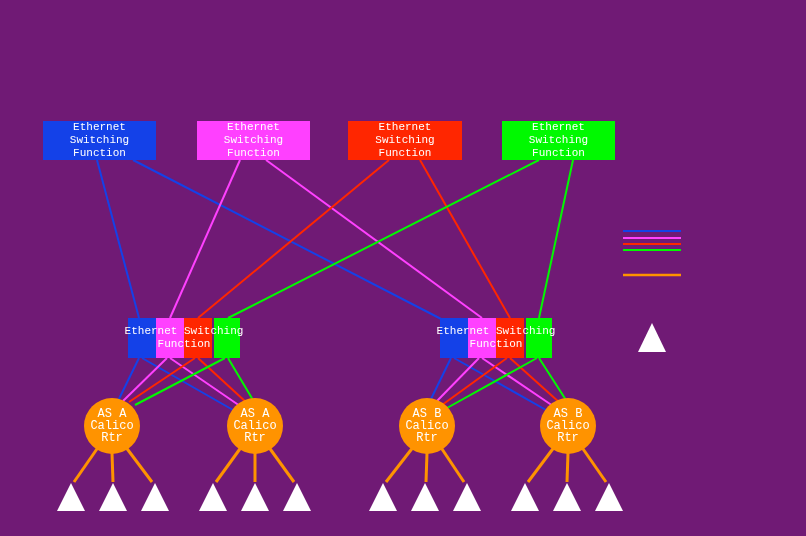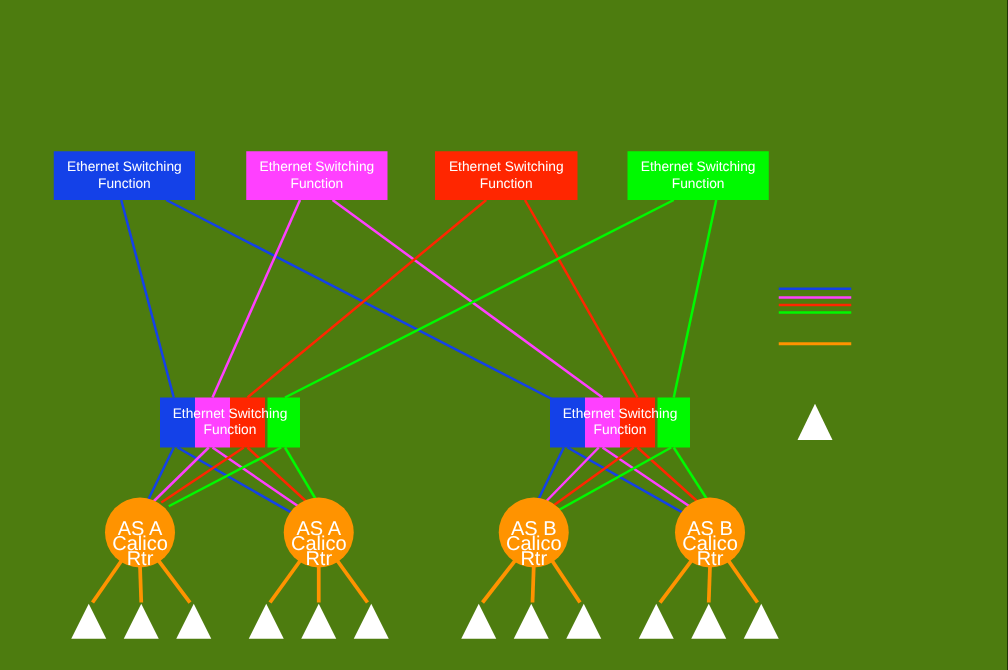--- a/index.html
+++ b/index.html
@@ -1,39 +1,39 @@
 <!DOCTYPE html>
 <html><head>
 <meta charset="utf-8">
 <style>
   html,body{margin:0;padding:0;background:#000;}
-  .stage{position:relative;width:806px;height:536px;background:#4d7c0f;overflow:hidden;
-         font-family:Liberation Sans, sans-serif;}
+  .stage{position:relative;width:806px;height:536px;background:#701a75;overflow:hidden;
+         font-family:Liberation Mono, monospace;}
   .lines{position:absolute;left:0;top:0;width:806px;height:536px;}
   .st-blue{stroke:#1441E8;stroke-width:2;}
   .st-magenta{stroke:#FF40FF;stroke-width:2;}
   .st-red{stroke:#FF2600;stroke-width:2;}
   .st-green{stroke:#00F900;stroke-width:2;}
   .st-orange{stroke:#FF9300;stroke-width:3;}
   .st-orange-thin{stroke:#FF9300;stroke-width:2.5;}
   .box{position:absolute;display:flex;align-items:center;justify-content:center;
        text-align:center;color:#fff;font-size:11px;line-height:13px;}
   .topbox{top:121px;width:113px;height:39px;}
   .bg-blue{background:#1441E8;}
   .bg-magenta{background:#FF40FF;}
   .bg-red{background:#FF2600;}
   .bg-green{background:#00F900;}
   .aggbox{position:absolute;top:318px;width:112px;height:40px;}
   .seg{position:absolute;top:0;height:40px;}
   .agg-label{position:absolute;left:-4px;top:0;width:120px;height:40px;display:flex;
              align-items:center;justify-content:center;text-align:center;color:#fff;
              font-size:11px;line-height:13px;}
   .router{position:absolute;top:398px;width:56px;height:56px;border-radius:50%;
-          background:#FF9300;display:flex;align-items:flex-end;justify-content:center;
-          text-align:center;color:#fff;font-size:16px;line-height:12px;white-space:pre-line;}
+          background:#FF9300;display:flex;align-items:center;justify-content:center;
+          text-align:center;color:#fff;font-size:12px;line-height:12px;white-space:pre-line;}
   .tri{position:absolute;top:483px;width:0;height:0;border-left:14px solid transparent;
        border-right:14px solid transparent;border-bottom:28px solid #fff;}
   .legend-tri{position:absolute;left:638px;top:323px;width:0;height:0;
        border-left:14px solid transparent;border-right:14px solid transparent;
        border-bottom:29px solid #fff;}
 </style>
 </head>
 <body>
 
 <div class="stage">

